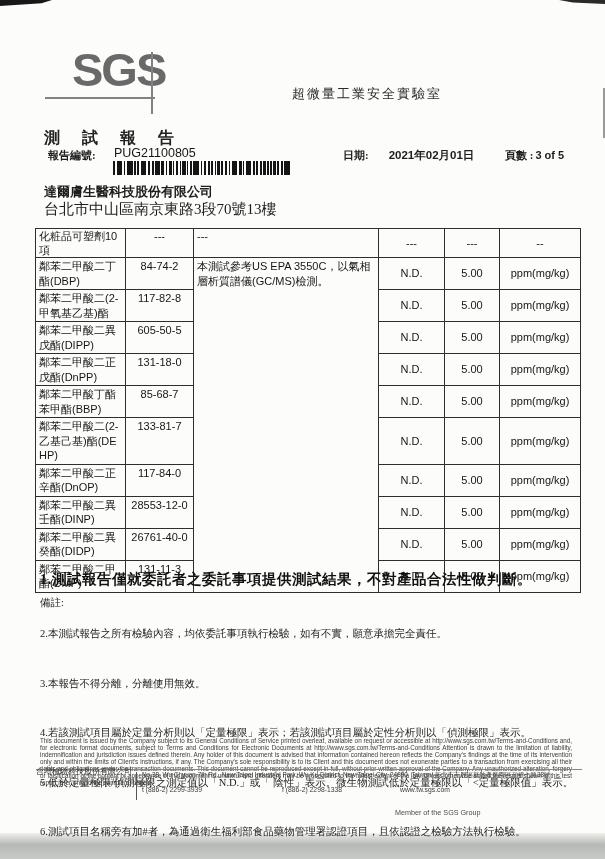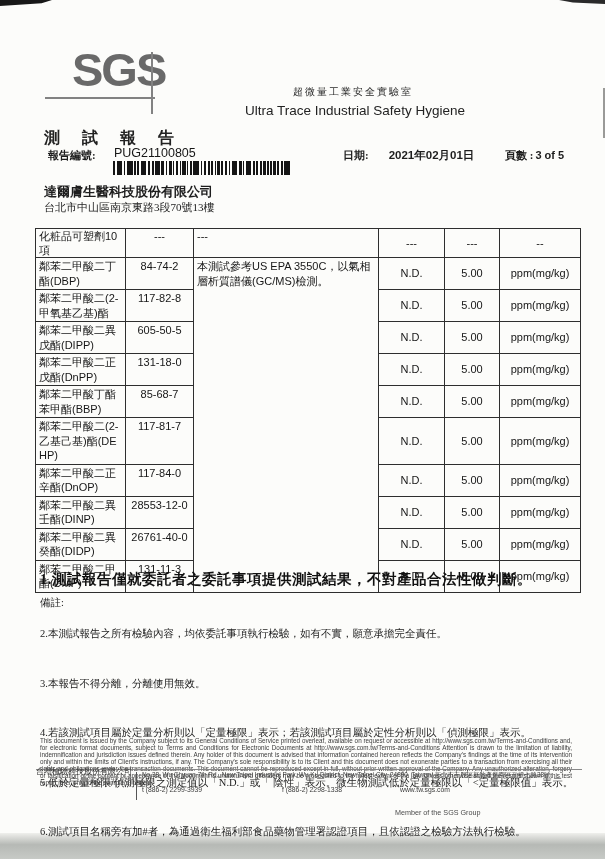--- a/index.html
+++ b/index.html
@@ -15,42 +15,42 @@
   .scan-bottom{position:absolute;left:0;right:0;bottom:0;height:26px;
                background:linear-gradient(180deg,#efefec 0%,#b6b9b5 45%,#c7cac6 100%);}
 
   
   .sgs-logo{position:absolute;left:72px;top:42px;font-family:"Liberation Sans",sans-serif;
             font-weight:bold;font-size:47px;letter-spacing:-2px;color:#696969;}
   .logo-hline{position:absolute;left:45px;top:97px;width:110px;height:2px;background:#828282;}
   .logo-vline{position:absolute;left:151px;top:52px;width:2px;height:62px;background:#828282;}
   .report-title{position:absolute;left:44px;top:108px;font-size:16px;font-weight:bold;
                 letter-spacing:9px;color:#222;margin-top:20px;}
-  .lab-zh{position:absolute;left:228px;top:85px;width:250px;text-align:center;
-          font-size:10px;letter-spacing:2px;color:#2a2a2a;}
+  .lab-zh{position:absolute;left:242px;top:85px;width:250px;text-align:center;
+          font-size:13px;letter-spacing:2px;color:#2a2a2a;}
   .lab-en{position:absolute;left:200px;top:103px;width:310px;text-align:center;
           font-family:"Liberation Sans",sans-serif;font-size:13.5px;color:#222;}
 
   
   .rpt-no-label{position:absolute;left:48px;top:148px;font-size:11px;font-weight:bold;}
   .rpt-no{position:absolute;left:114px;top:146px;font-family:"Liberation Sans",sans-serif;
           font-size:12.5px;color:#161616;text-align:center;}
   .barcode{position:absolute;left:113px;top:161px;width:178px;height:14px;
     background:
       repeating-linear-gradient(90deg,#151515 0 1.5px,transparent 1.5px 3.5px),
       repeating-linear-gradient(90deg,#151515 0 1px,transparent 1px 8px),
       repeating-linear-gradient(90deg,transparent 0 4px,#151515 4px 6.5px,transparent 6.5px 13px);}
   .rpt-date{position:absolute;left:343px;top:148px;font-size:11px;font-weight:bold;}
   .rpt-date .val{font-family:"Liberation Sans",sans-serif;font-weight:bold;font-size:11.5px;margin-left:20px;}
   .rpt-pages{position:absolute;left:505px;top:148px;font-size:11px;font-weight:bold;}
   .rpt-pages .val{font-family:"Liberation Sans",sans-serif;font-weight:bold;font-size:11px;margin-left:2px;}
 
   
   .client-name{position:absolute;left:44px;top:183px;font-size:13px;font-weight:bold;}
-  .client-addr{position:absolute;left:44px;top:200px;font-size:11px;}
+  .client-addr{position:absolute;left:44px;top:200px;font-size:15px;}
 
   
   table.results{position:absolute;left:35px;top:228px;width:545px;border-collapse:collapse;
                 table-layout:fixed;font-family:"Liberation Sans",sans-serif;font-size:11px;color:#161616;}
   .results td{border:1.4px solid #2e2e2e;padding:1px 3px;vertical-align:top;
               word-break:break-all;line-height:1.32;}
   .results tr.hdr td{height:14px;padding:0 3px;line-height:14px;}
   .results tr.sub td{height:28px;}
   .c-cas{text-align:center;}
   .c-res,.c-mdl{text-align:center;vertical-align:middle !important;}
@@ -89,21 +89,20 @@
   <div class="scan-top-left"></div>
   <div class="scan-top-right"></div>
   <div class="scan-right-edge"></div>
   <div class="scan-bottom"></div>
 
   <div class="sgs-logo">SGS</div>
   <div class="logo-hline"></div>
   <div class="logo-vline"></div>
   <div class="report-title">測 試 報 告</div>
   <div class="lab-zh">超微量工業安全實驗室</div>
-  <div class="lab-en">Ultra Trace Industrial Safety Hygiene</div>
 
   <div class="rpt-no-label">報告編號:</div>
   <div class="rpt-no">PUG21100805</div>
   <div class="barcode"></div>
   <div class="rpt-date">
     <span>日期:</span><span class="val">2021年02月01日</span>
   </div>
   <div class="rpt-pages">
     <span>頁數 :</span><span class="val">3 of 5</span>
   </div>
@@ -160,21 +159,21 @@
     </tr>
     <tr class="sub">
       <td>鄰苯二甲酸丁酯苯甲酯(BBP)</td>
       <td class="c-cas">85-68-7</td>
       <td class="c-res">N.D.</td>
       <td class="c-mdl">5.00</td>
       <td class="c-unit">ppm(mg/kg)</td>
     </tr>
     <tr class="sub">
       <td>鄰苯二甲酸二(2-乙基己基)酯(DEHP)</td>
-      <td class="c-cas">117-81-7</td>
+      <td class="c-cas">133-81-7</td>
       <td class="c-res">N.D.</td>
       <td class="c-mdl">5.00</td>
       <td class="c-unit">ppm(mg/kg)</td>
     </tr>
     <tr class="sub">
       <td>鄰苯二甲酸二正辛酯(DnOP)</td>
       <td class="c-cas">117-84-0</td>
       <td class="c-res">N.D.</td>
       <td class="c-mdl">5.00</td>
       <td class="c-unit">ppm(mg/kg)</td>

